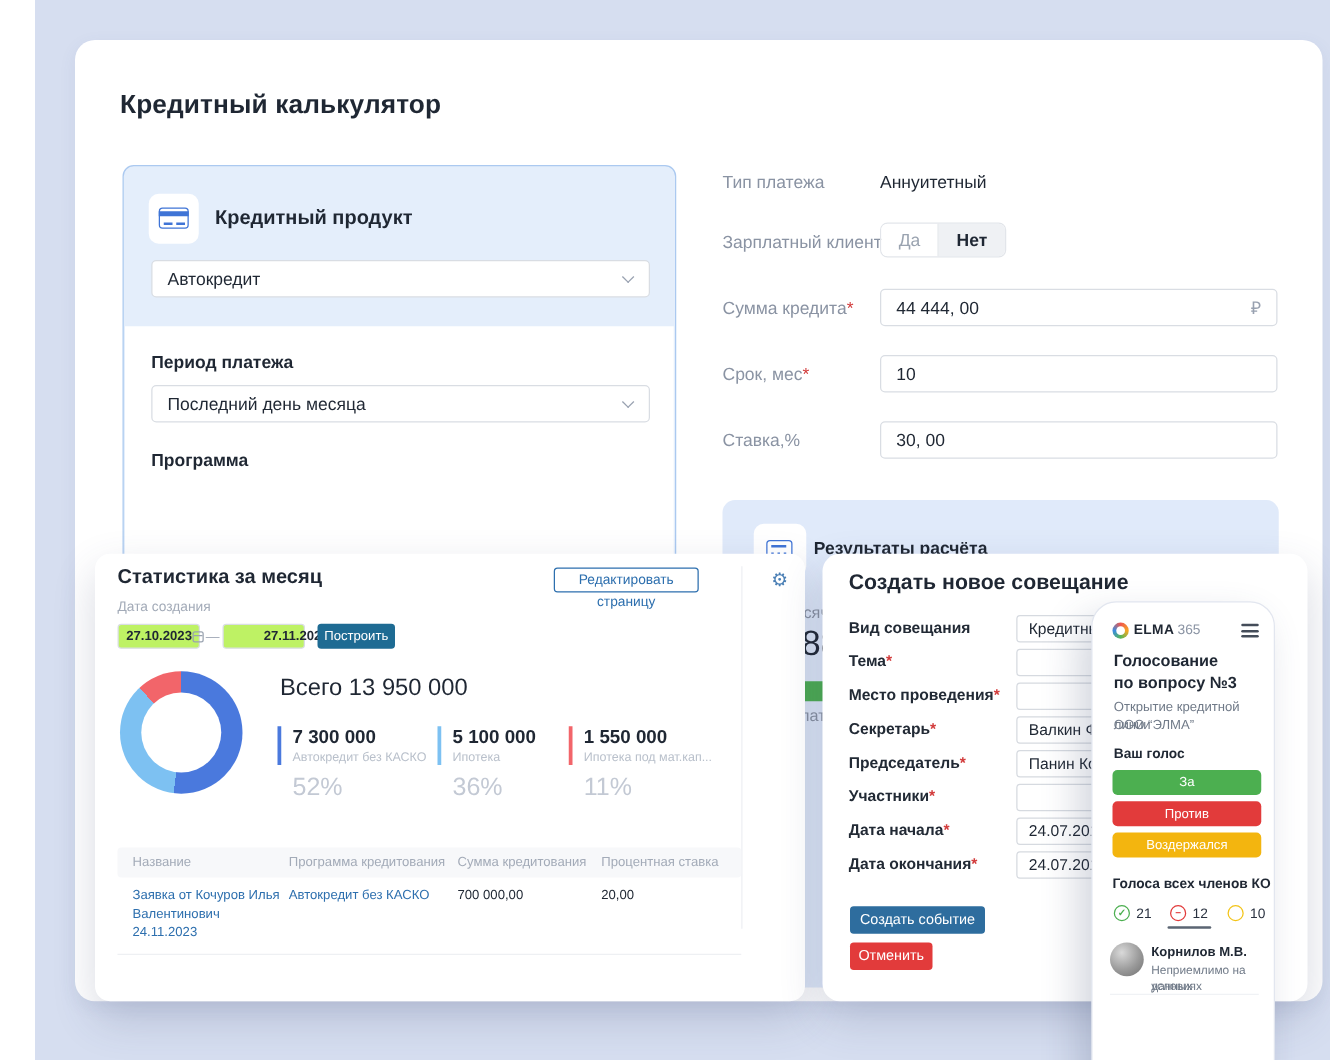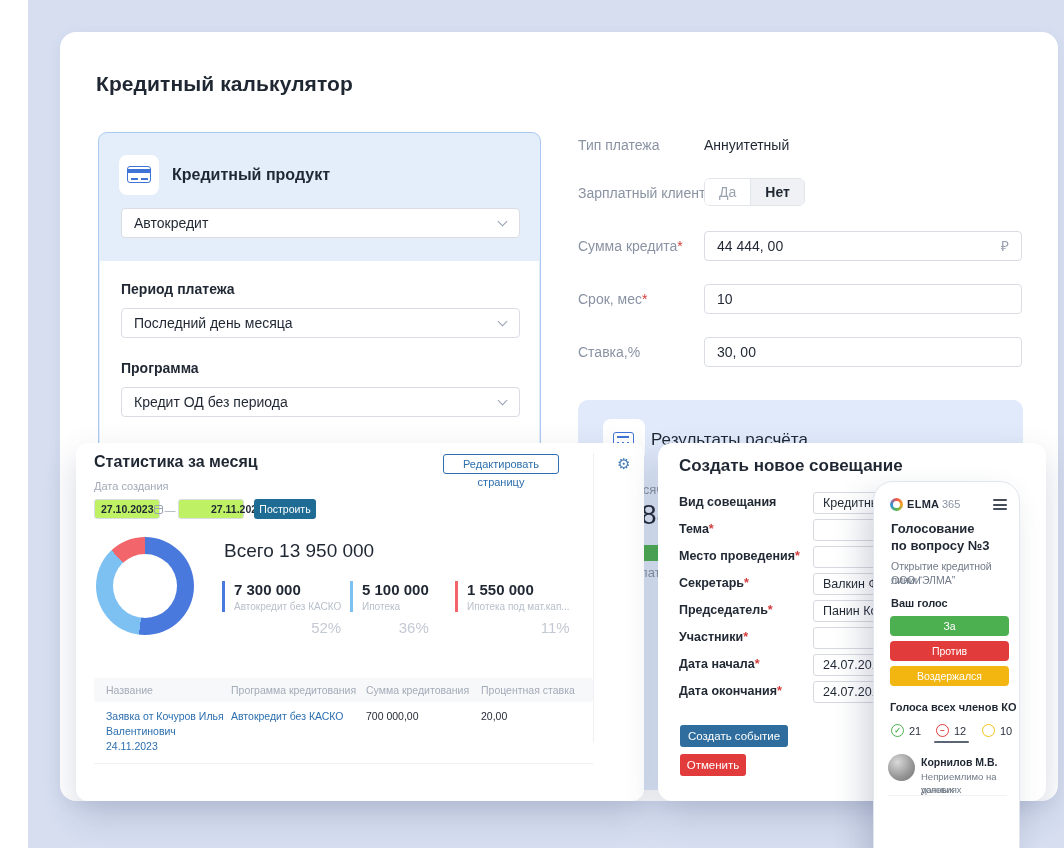--- a/index.html
+++ b/index.html
@@ -38,21 +38,21 @@
   .toggle .seg { padding:0 14px; line-height:26px; font-size:14px; cursor:pointer; }
   .seg-off { color:#9aa3b0; background:#fff; border-right:1px solid #e2e5ea; }
   .seg-on { color:#1f2733; background:#eff1f4; font-weight:700; }
 
   
   .results-panel { position:absolute; left:518px; top:368px; width:445px; height:390px; background:#e0eafa; border-radius:10px; z-index:2; }
   .calc-icon-box { position:absolute; left:25px; top:19px; width:42px; height:42px; background:#fff; border-radius:8px; }
   .calc-glyph { position:absolute; left:10px; top:13px; width:21px; height:16px; border:1.5px solid #3f74d6; border-radius:3px; }
   .calc-glyph::before { content:""; position:absolute; left:3px; top:3px; width:12px; height:2px; background:#3f74d6; }
   .calc-glyph::after { content:""; position:absolute; left:3px; bottom:3px; width:2px; height:2px; background:#3f74d6; box-shadow:5px 0 0 #3f74d6, 10px 0 0 #3f74d6; }
-  .results-title { position:absolute; left:73px; top:30px; font-size:17px; font-weight:400; }
+  .results-title { position:absolute; left:73px; top:30px; font-size:14px; font-weight:700; }
   .res-label { position:absolute; font-size:13px; color:#8a93a3; }
   .res-value { position:absolute; font-size:28px; color:#1f2733; }
   .res-bar { position:absolute; left:24px; top:145px; width:380px; height:16px; background:#4caf50; border-radius:3px; }
 
   
   .stats-panel { position:absolute; left:48px; top:443px; width:568px; height:358px; background:#fff; border-radius:12px;
                  box-shadow:0 14px 34px rgba(60,72,110,.20); z-index:10; }
   .stats-title { position:absolute; left:18px; top:10px; font-size:16px; font-weight:700; }
   .edit-btn { position:absolute; left:367px; top:11px; width:116px; height:20px; border:1px solid #2d6fae; border-radius:3px;
               color:#2d6fae; font-size:11px; text-align:center; line-height:18px; background:#fff; cursor:pointer; }
@@ -65,21 +65,21 @@
   .cal-ico::before { content:""; position:absolute; top:2px; left:0; right:0; height:1px; background:#9aa3b0; }
   .build-btn { position:absolute; left:178px; top:56px; width:62px; height:20px; background:#1e6b93; color:#fff; border:none;
                border-radius:3px; font-size:10.5px; line-height:20px; text-align:center; cursor:pointer; font-family:inherit; }
   .donut { position:absolute; left:20px; top:94px; width:98px; height:98px; border-radius:50%; }
   .donut::after { content:""; position:absolute; inset:17px; background:#fff; border-radius:50%; }
   .stats-total { position:absolute; left:148px; top:97px; font-size:19px; font-weight:500; }
   .stat-item { position:absolute; top:138px; }
   .stat-main { border-left:3px solid #4a79dd; padding-left:9px; }
   .stat-val { font-size:15px; font-weight:700; }
   .stat-lbl { font-size:10px; color:#b9c0cb; margin-top:3px; white-space:nowrap; }
-  .stat-pct { font-size:15px; color:#c3c9d4; padding-left:12px; margin-top:7px;text-align:right; }
+  .stat-pct { font-size:20px; color:#c3c9d4; padding-left:12px; margin-top:7px; }
   .tbl-head { position:absolute; left:18px; top:235px; width:499px; height:24px; background:#f7f8fa; border-radius:3px; }
   .th { position:absolute; top:241px; font-size:10.5px; color:#a3abb8; }
   .td { position:absolute; top:266px; font-size:10.5px; line-height:15px; }
   .link { color:#2d6fae; cursor:pointer; }
   .tbl-bottom { position:absolute; left:18px; top:320px; width:499px; height:1px; background:#eef0f3; }
 
   
   .dialog { position:absolute; left:630px; top:443px; width:388px; height:358px; background:#fff; border-radius:14px;
             box-shadow:0 14px 34px rgba(60,72,110,.20); z-index:20; }
   .dialog-title { position:absolute; left:21px; top:13px; font-size:17px; font-weight:700; }
@@ -137,24 +137,20 @@
         <span>Автокредит</span>
         <i class="caret"></i>
       </div>
       <div class="card-white">
         <div class="fld-label abs" style="left:21px; top:20px;">Период платежа</div>
         <div class="select" style="left:21px; top:47px; width:399px;">
           <span>Последний день месяца</span>
           <i class="caret"></i>
         </div>
         <div class="fld-label abs" style="left:21px; top:99px;">Программа</div>
-        <div class="select" style="left:21px; top:126px; width:399px;">
-          <span>Кредит ОД без периода</span>
-          <i class="caret"></i>
-        </div>
       </div>
     </div>
 
     <div class="gray-label" style="left:518px; top:105px;">Тип платежа</div>
     <div class="plain-value" style="left:644px; top:105px;">Аннуитетный</div>
 
     <div class="gray-label" style="left:518px; top:153px;">Зарплатный клиент</div>
     <div class="toggle" style="left:644px; top:146px;">
       <span class="seg seg-off">Да</span>
       <span class="seg seg-on">Нет</span>

